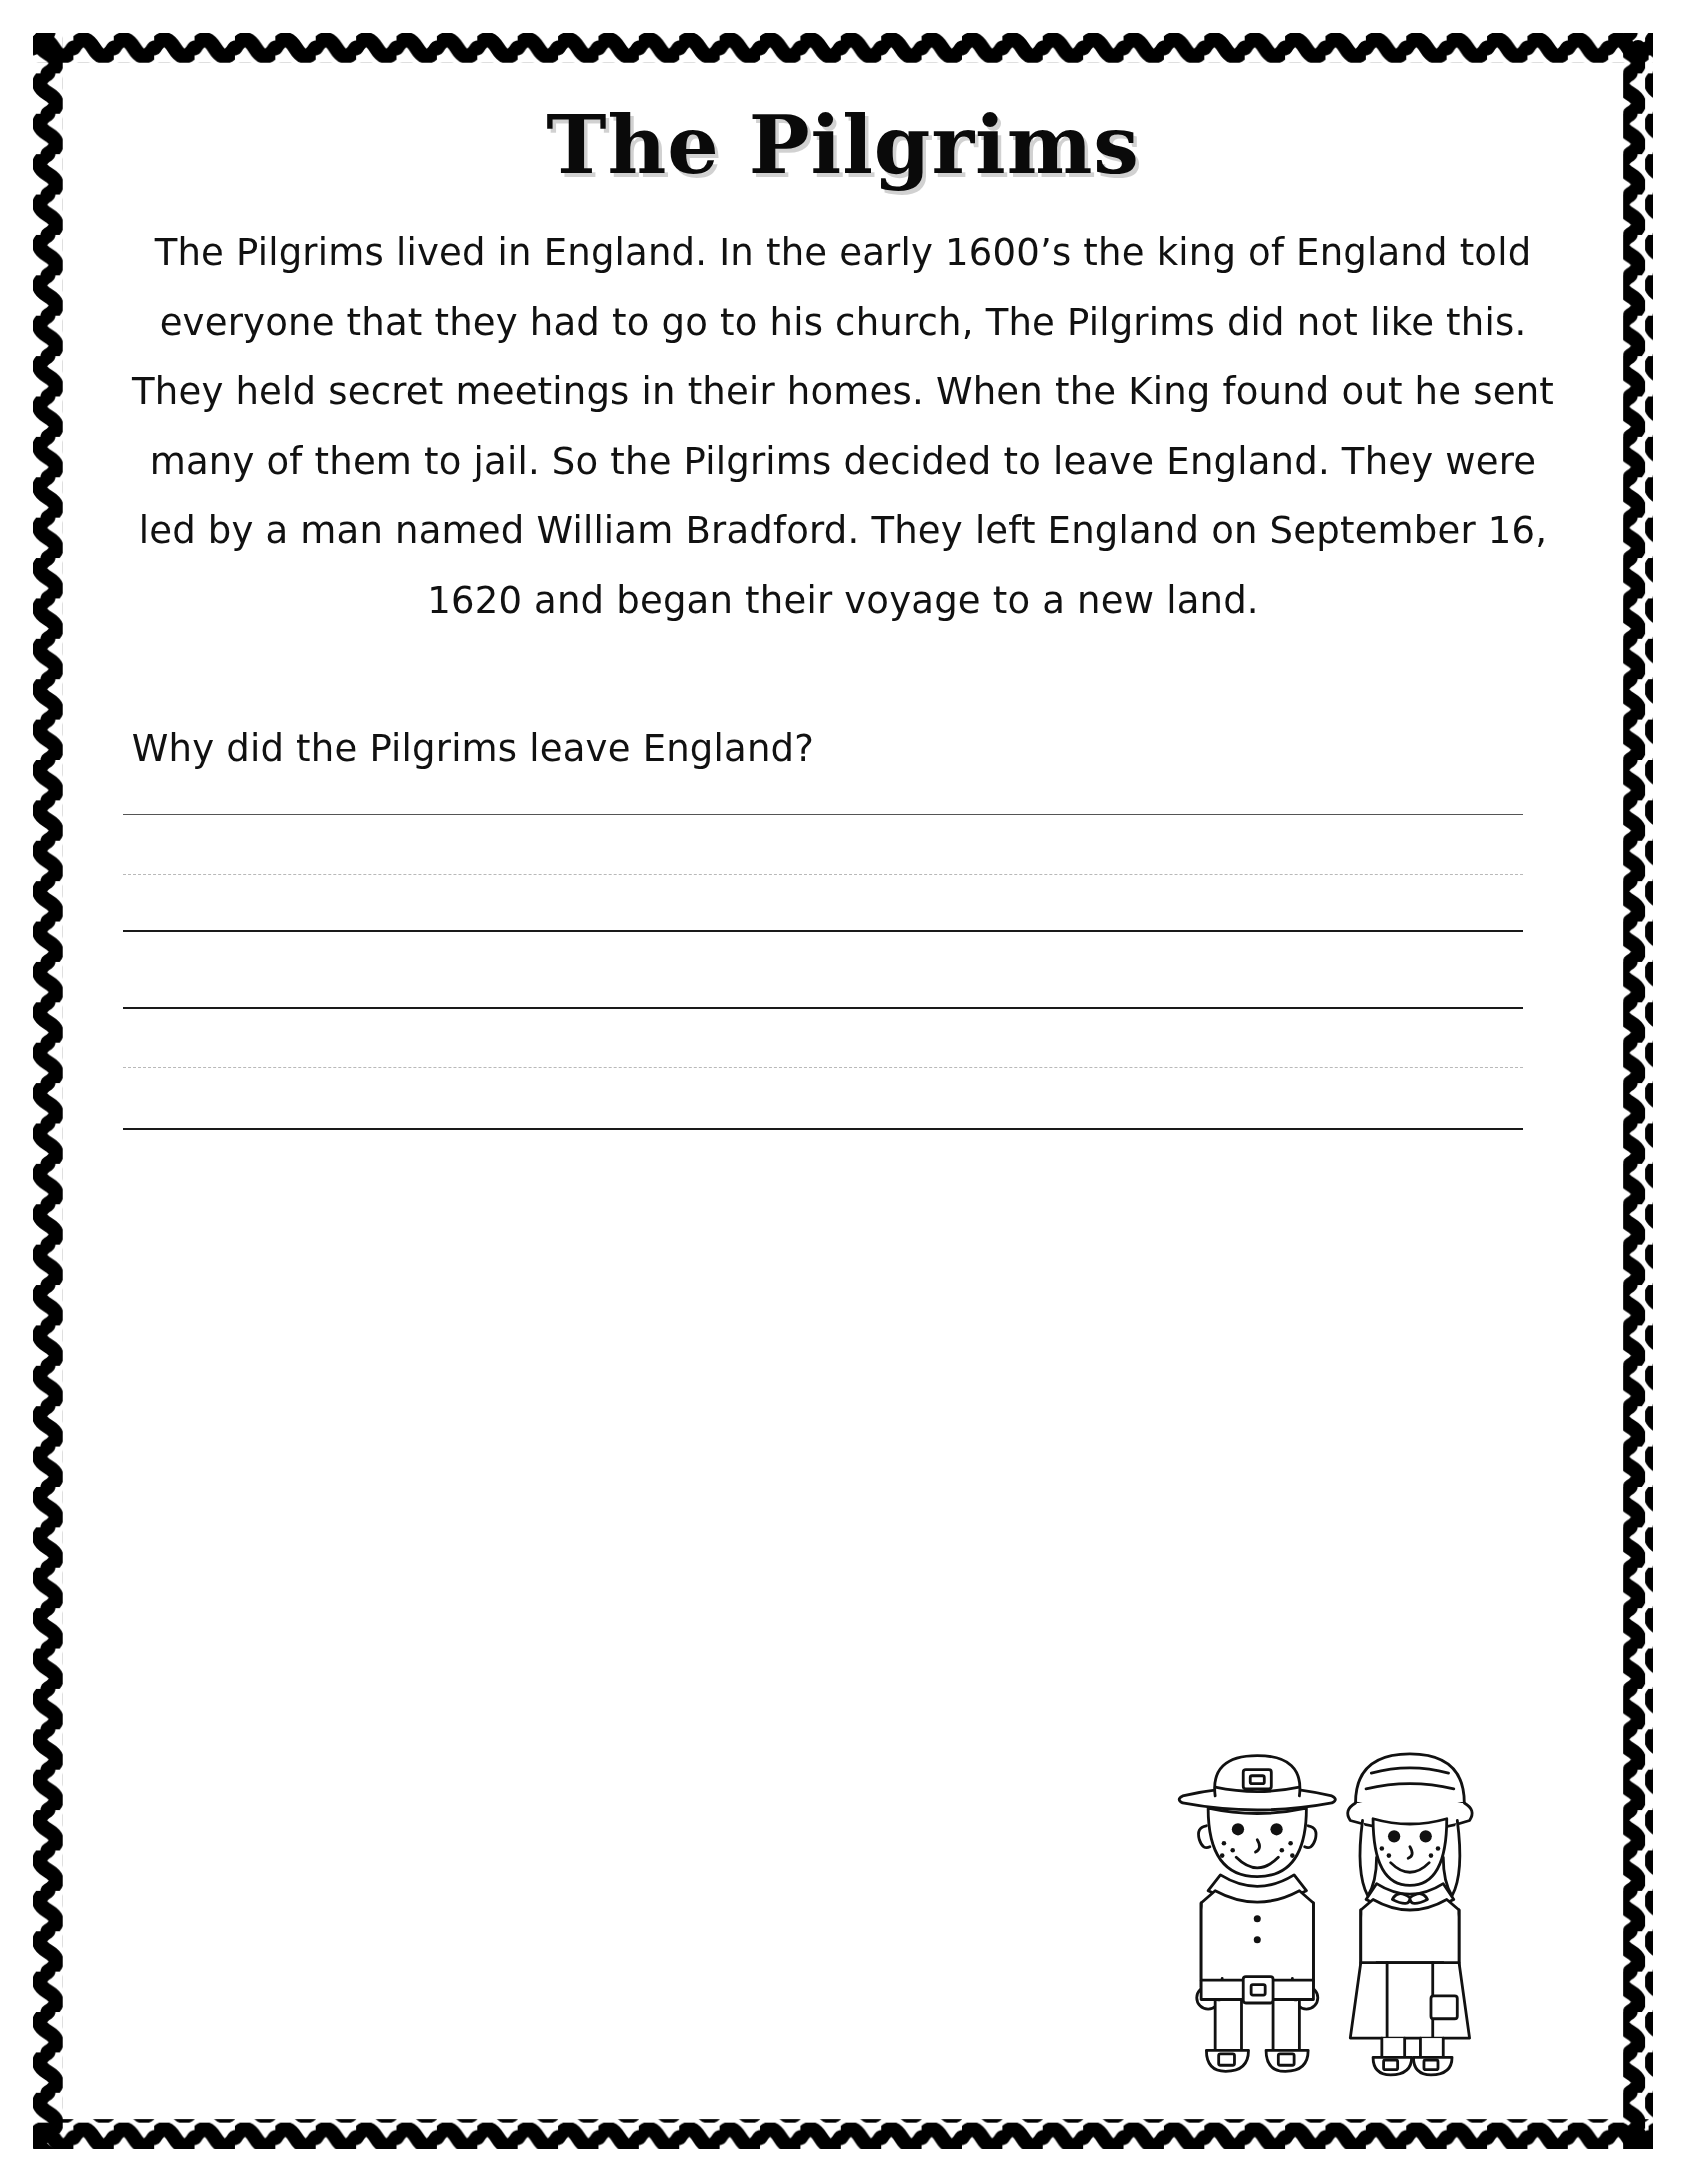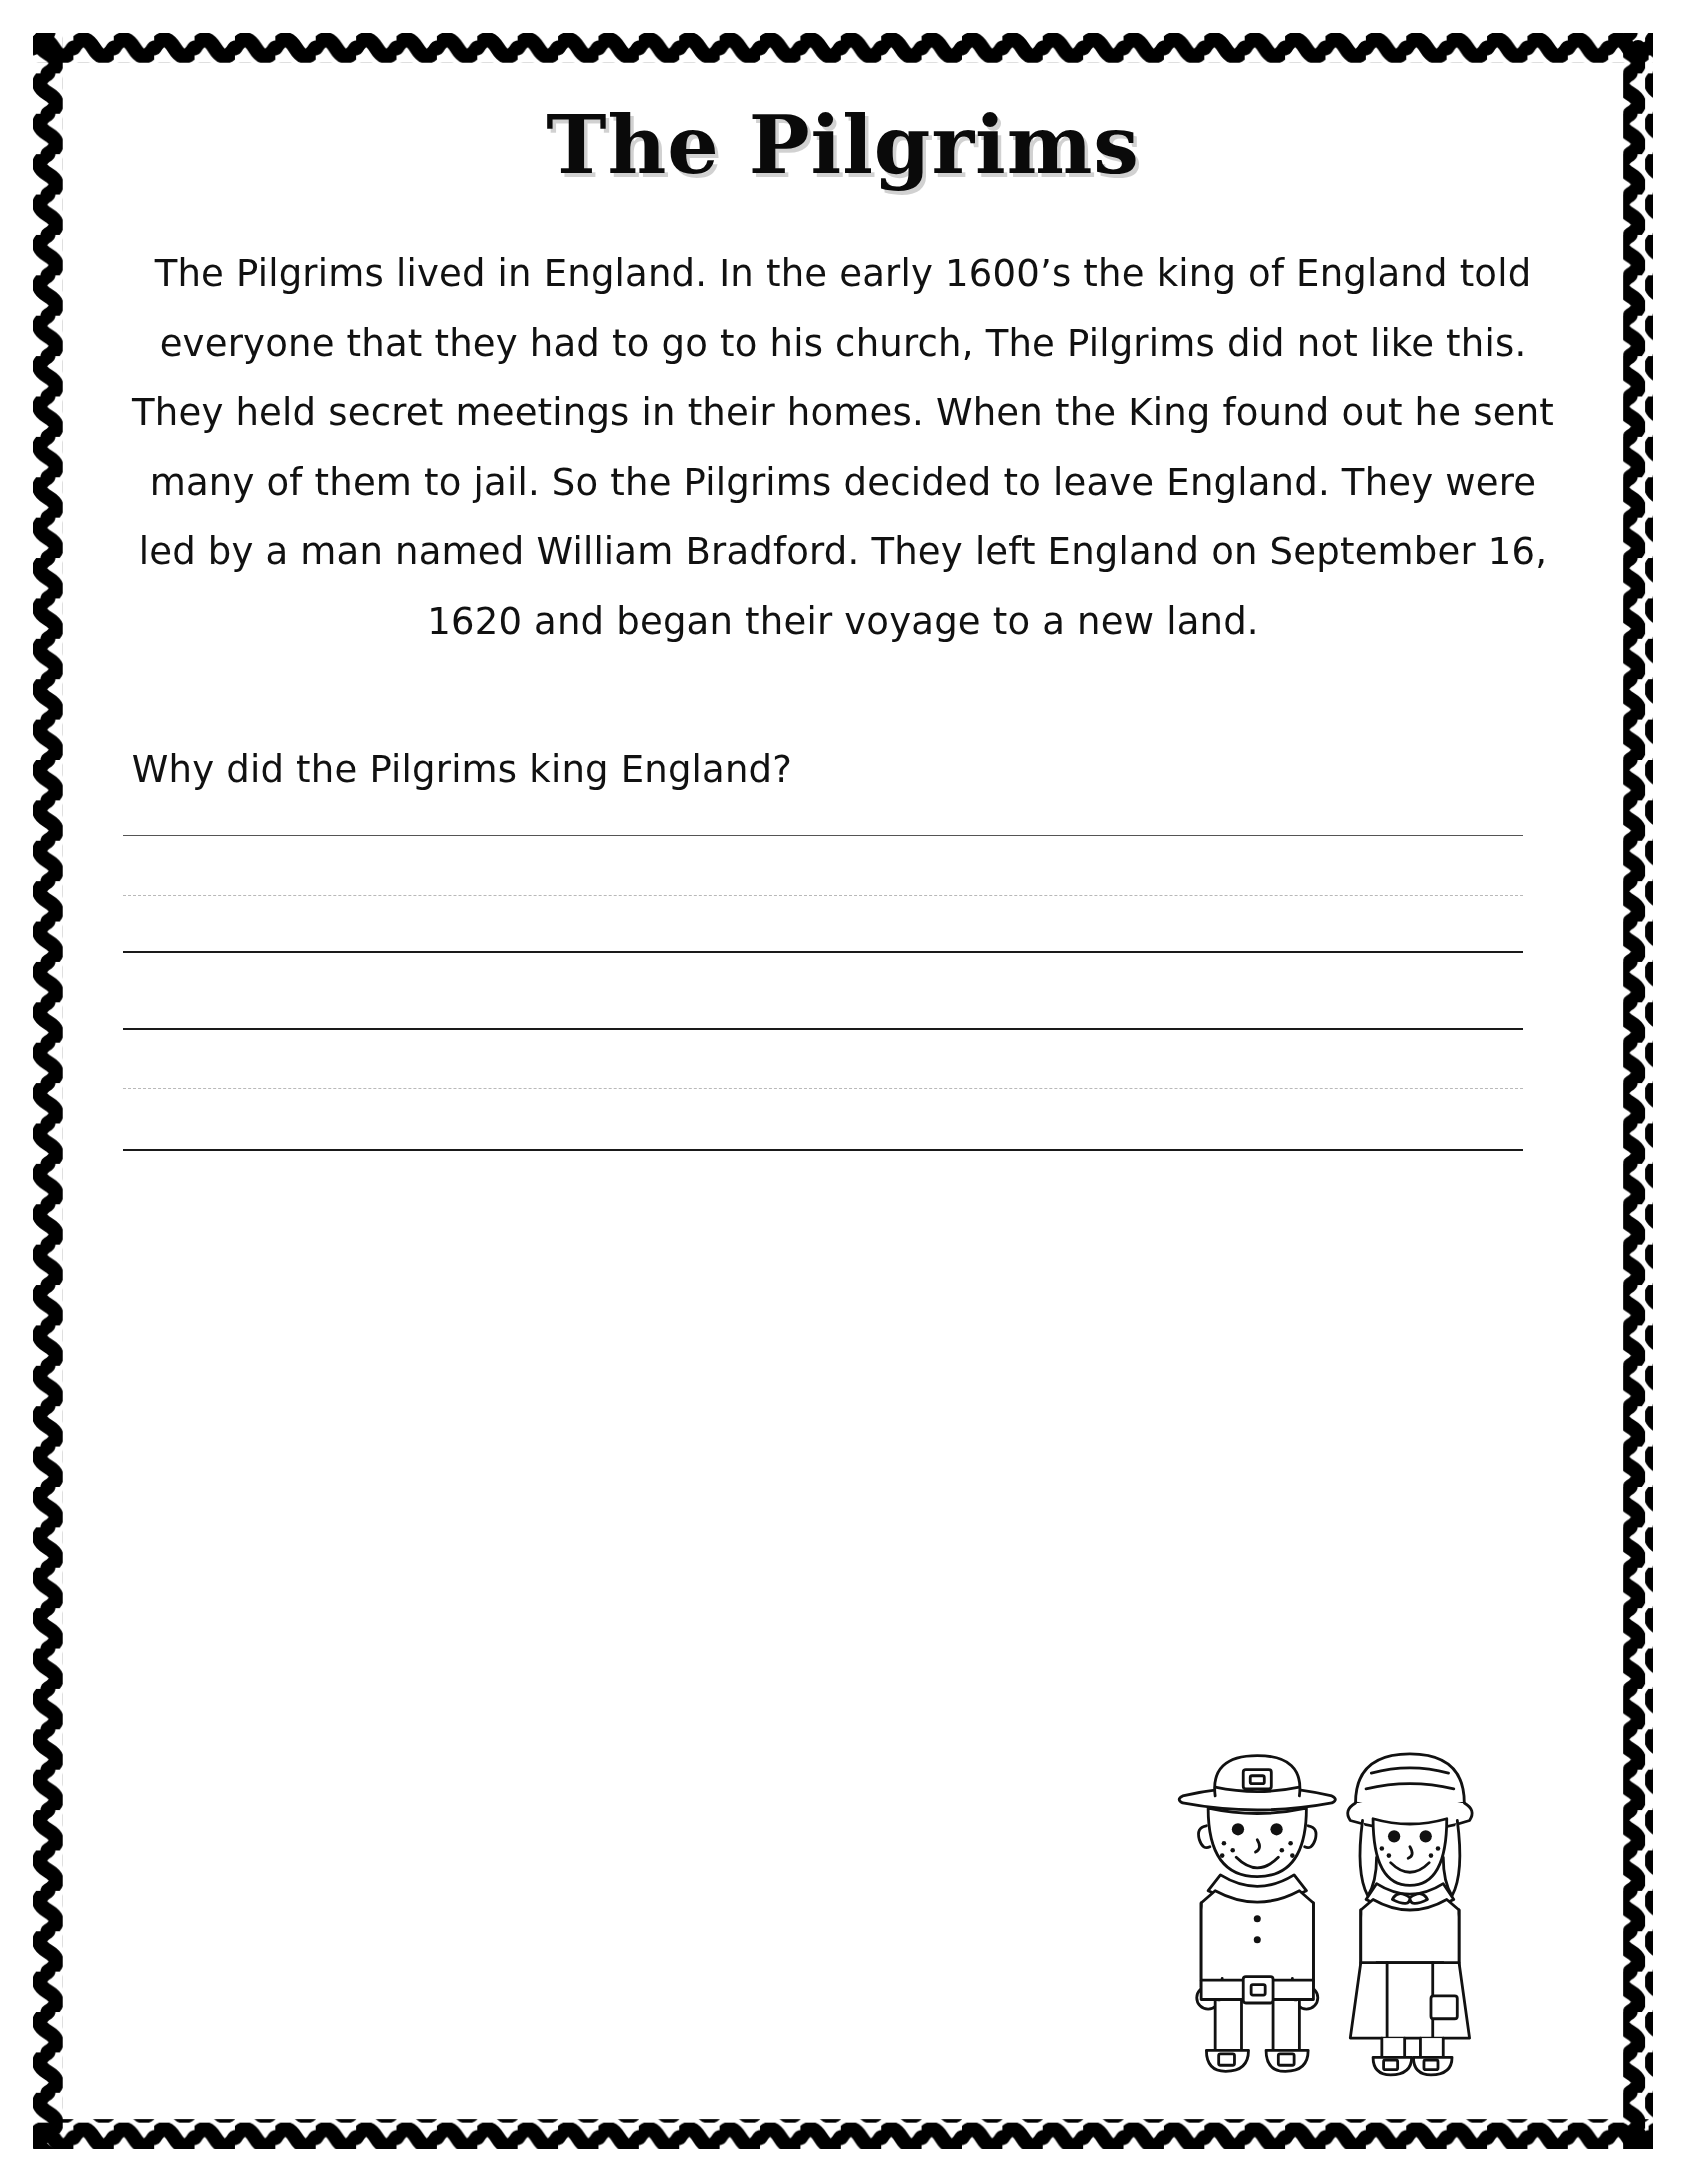--- a/index.html
+++ b/index.html
@@ -46,21 +46,21 @@
     height: 2010px;
   }
 
   .title {
     text-align: center;
     font-family: "DejaVu Serif", serif;
     font-weight: bold;
     font-size: 81px;
     letter-spacing: 0.9px;
     color: #0a0a0a;
-    margin: 0 0 47px 0;
+    margin: 0 0 26px 0;
     text-shadow: 3.5px 3.5px 0 rgba(0,0,0,0.18);
   }
 
   .passage {
     font-family: "DejaVu Sans", sans-serif;
     font-size: 37px;
     line-height: 1.88;
     color: #111111;
     letter-spacing: 0.2px;
     margin: 0;
@@ -138,21 +138,21 @@
       <circle cx="1828" cy="2393" r="9" fill="#000"></circle>
     </svg>
   </div>
 
   <div class="content">
 
     <h1 class="title">The Pilgrims</h1>
 
     <p class="passage">The Pilgrims lived in England. In the early 1600’s the king of England told everyone that they had to go to his church, The Pilgrims did not like this. They held secret meetings in their homes.  When the King found out he sent many of them to jail.  So the Pilgrims decided to leave England.  They were led by a man named William Bradford.  They left England on September 16, 1620 and began their voyage to a new land.</p>
 
-    <div class="question">Why did the Pilgrims king England?</div>
+    <div class="question">Why did the Pilgrims leave England?</div>
 
     <div class="writing-lines">
 
       <div class="line-group">
         <div class="rule solid light" style="top:24.6px;"></div>
         <div class="rule dashed" style="top:84px;"></div>
       </div>
 
       <div class="line-group">
         <div class="rule solid" style="top:35px;"></div>

